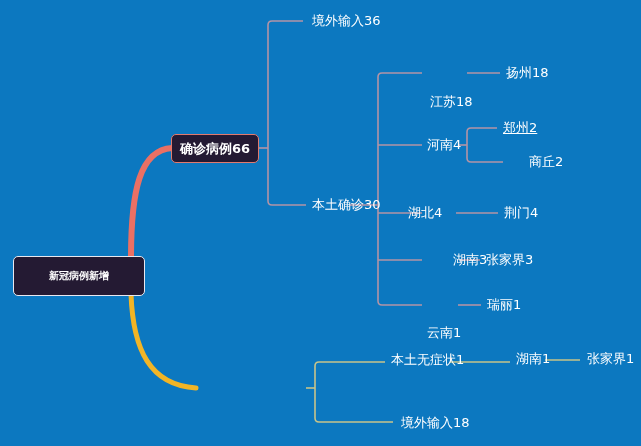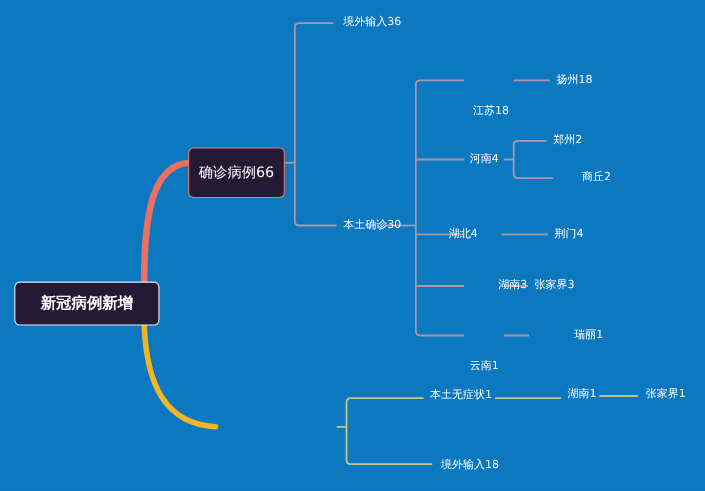--- a/index.html
+++ b/index.html
@@ -16,36 +16,37 @@
       background: #241a33;
       color: #ffffff;
       border-radius: 5px;
       display: flex; align-items: center; justify-content: center;
       white-space: nowrap;
       box-sizing: border-box;
     }
     .root {
       left: 13px; top: 256px; width: 132px; height: 40px;
       border: 1.5px solid #e8e8f0;
-      font-size: 14px; font-weight: bold;
+      font-size: 10px; font-weight: bold;
     }
     .branch-a {
-      left: 171px; top: 134px; width: 88px; height: 46px;
+      left: 171px; top: 134px; width: 88px; height: 29px;
       border: 1.5px solid #e27a6e;
       font-size: 13px;
+      font-weight: bold;
     }
     .branch-b {
       left: 195px; top: 373px; width: 111px; height: 30px;
       border: 1.5px solid #c9b060;
       font-size: 13px;
     }
     .leaf {
       position: absolute;
       color: #ffffff;
-      font-size: 10px;
+      font-size: 13px;
       white-space: nowrap;
       line-height: 12px;
       transform: translateY(-6px);
     }
   </style>
 </head>
 <body>
 
 <div id="canvas">
 
@@ -92,31 +93,31 @@
     <span>确诊病例66</span>
   </div>
 
   <div class="leaf" style="left:312px; top:21px;">境外输入36</div>
   <div class="leaf" style="left:312px; top:205px;">本土确诊30</div>
 
   <div class="leaf" style="left:430px; top:73px;margin-top:29px;">江苏18</div>
   <div class="leaf" style="left:506px; top:73px;">扬州18</div>
 
   <div class="leaf" style="left:427px; top:145px;">河南4</div>
-  <div class="leaf" style="left:503px; top:128px;">郑州2</div>
+  <div class="leaf" style="left:503px; top:128px;text-decoration:underline;">郑州2</div>
   <div class="leaf" style="left:495px; top:162px;margin-left:34px;">商丘2</div>
 
   <div class="leaf" style="left:408px; top:213px;">湖北4</div>
   <div class="leaf" style="left:504px; top:213px;">荆门4</div>
 
   <div class="leaf" style="left:453px; top:260px;">湖南3</div>
   <div class="leaf" style="left:486px; top:260px;">张家界3</div>
 
   <div class="leaf" style="left:427px; top:305px;margin-top:28px;">云南1</div>
-  <div class="leaf" style="left:487px; top:305px;margin-left:35px;">瑞丽1</div>
+  <div class="leaf" style="left:487px; top:305px;">瑞丽1</div>
 
 
   <div class="leaf" style="left:391px; top:360px;">本土无症状1</div>
   <div class="leaf" style="left:516px; top:359px;">湖南1</div>
   <div class="leaf" style="left:587px; top:359px;">张家界1</div>
 
   <div class="leaf" style="left:401px; top:423px;">境外输入18</div>
 
 </div>
 

